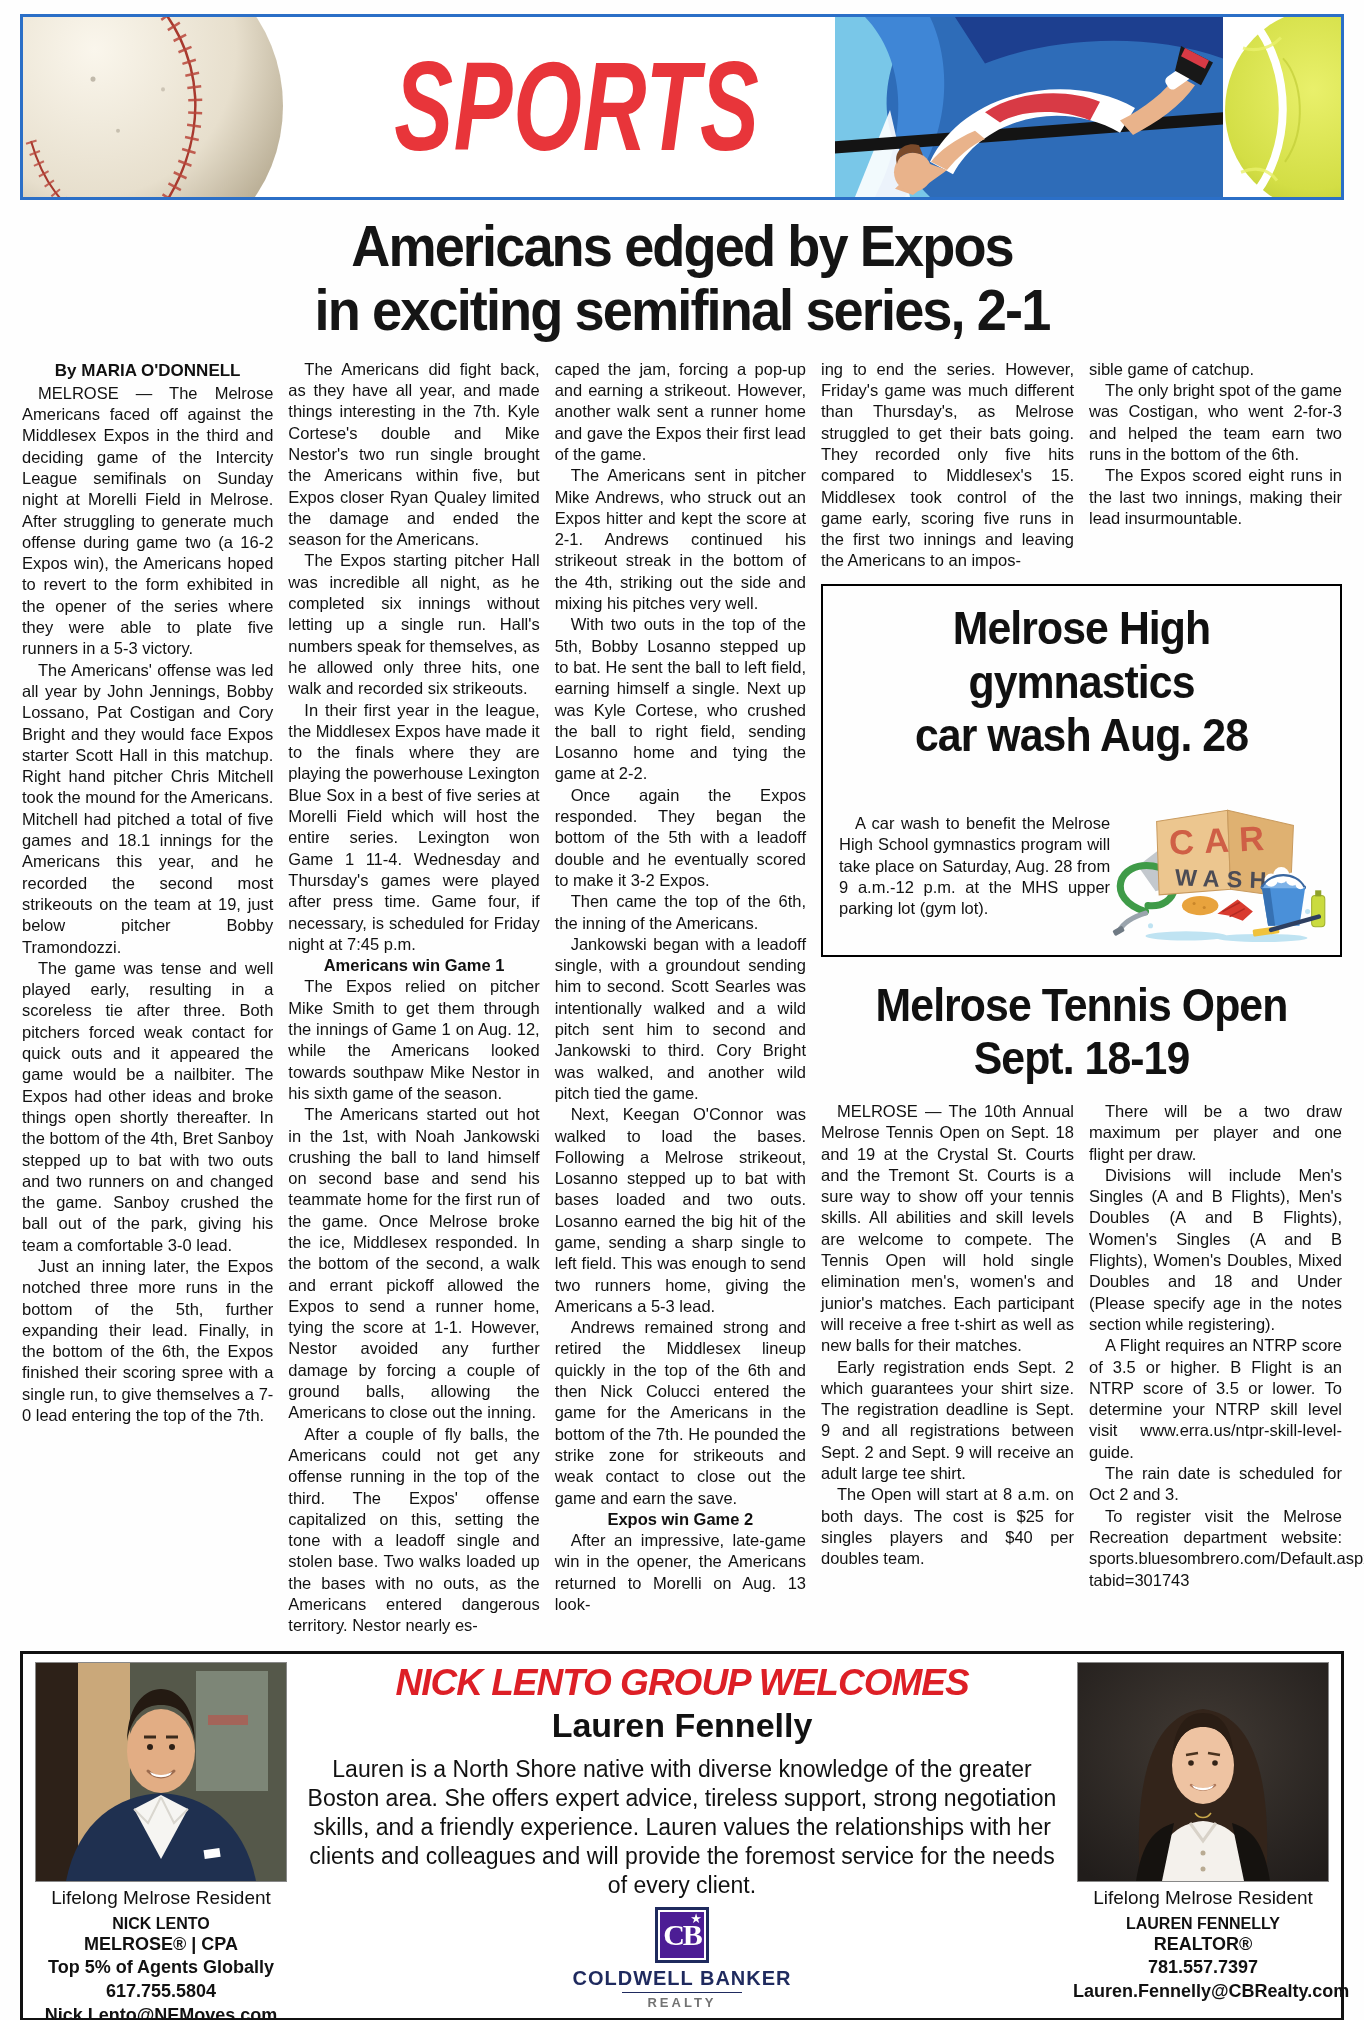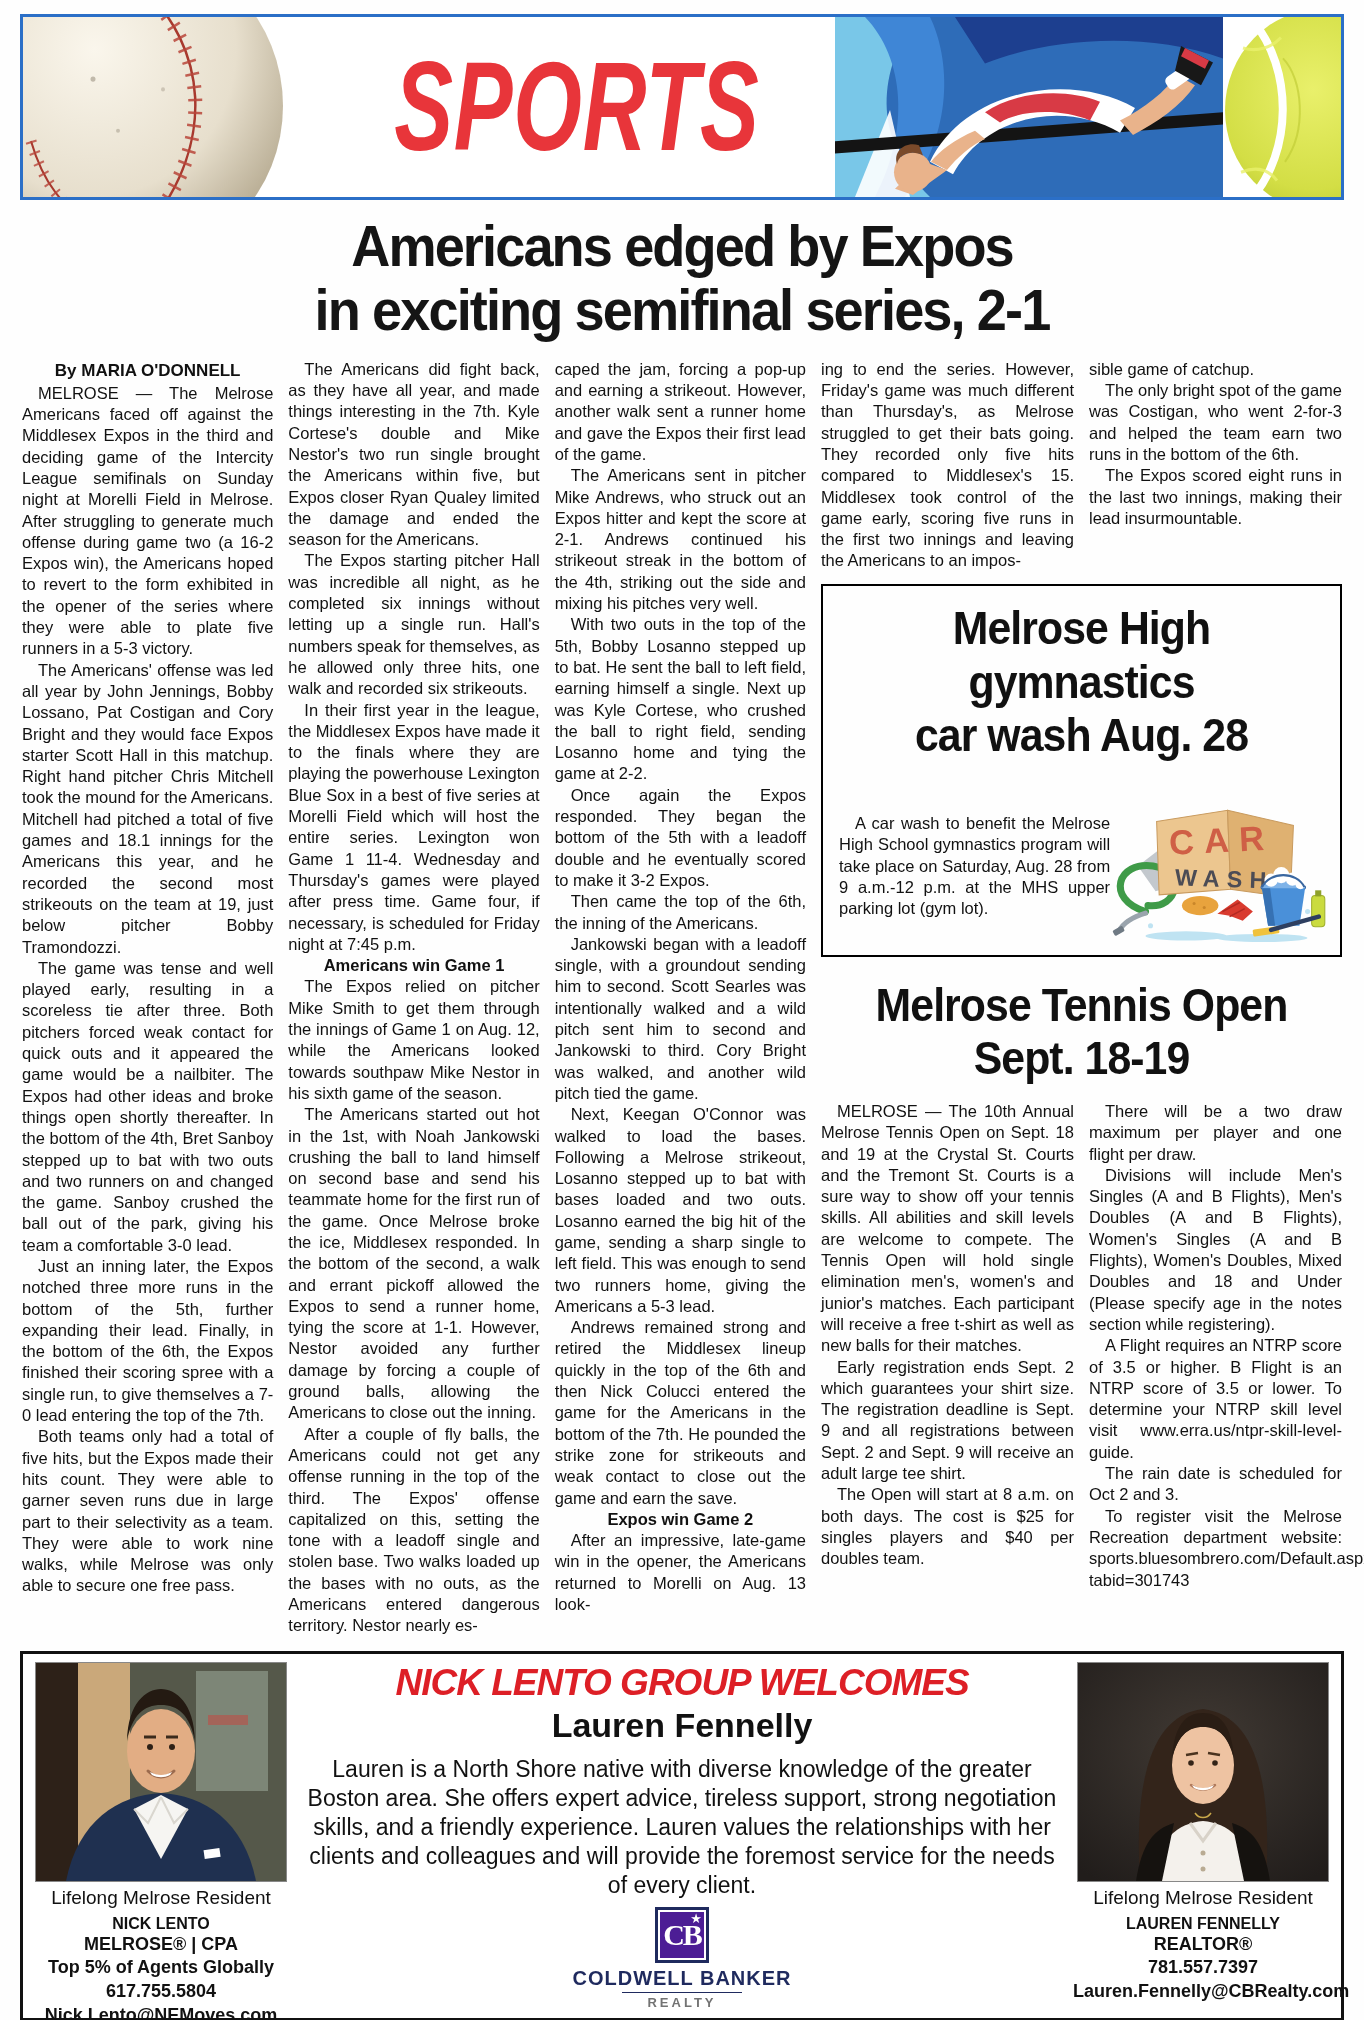--- a/index.html
+++ b/index.html
@@ -135,21 +135,20 @@
   </div>
 
   <div class="article-row">
     <div class="col">
       <div class="byline">By MARIA O'DONNELL</div>
       <div>
           <p>MELROSE — The Melrose Americans faced off against the Middlesex Expos in the third and deciding game of the Intercity League semifinals on Sunday night at Morelli Field in Melrose. After struggling to generate much offense during game two (a 16-2 Expos win), the Americans hoped to revert to the form exhibited in the opener of the series where they were able to plate five runners in a 5-3 victory.</p>
           <p>The Americans' offense was led all year by John Jennings, Bobby Lossano, Pat Costigan and Cory Bright and they would face Expos starter Scott Hall in this matchup. Right hand pitcher Chris Mitchell took the mound for the Americans. Mitchell had pitched a total of five games and 18.1 innings for the Americans this year, and he recorded the second most strikeouts on the team at 19, just below pitcher Bobby Tramondozzi.</p>
           <p>The game was tense and well played early, resulting in a scoreless tie after three. Both pitchers forced weak contact for quick outs and it appeared the game would be a nailbiter. The Expos had other ideas and broke things open shortly thereafter. In the bottom of the 4th, Bret Sanboy stepped up to bat with two outs and two runners on and changed the game. Sanboy crushed the ball out of the park, giving his team a comfortable 3-0 lead.</p>
           <p>Just an inning later, the Expos notched three more runs in the bottom of the 5th, further expanding their lead. Finally, in the bottom of the 6th, the Expos finished their scoring spree with a single run, to give themselves a 7-0 lead entering the top of the 7th.</p>
-          <p>Both teams only had a total of five hits, but the Expos made their hits count. They were able to garner seven runs due in large part to their selectivity as a team. They were able to work nine walks, while Melrose was only able to secure one free pass.</p>
         </div>
     </div>
     <div class="col">
         <p>The Americans did fight back, as they have all year, and made things interesting in the 7th. Kyle Cortese's double and Mike Nestor's two run single brought the Americans within five, but Expos closer Ryan Qualey limited the damage and ended the season for the Americans.</p>
         <p>The Expos starting pitcher Hall was incredible all night, as he completed six innings without letting up a single run. Hall's numbers speak for themselves, as he allowed only three hits, one walk and recorded six strikeouts.</p>
         <p>In their first year in the league, the Middlesex Expos have made it to the finals where they are playing the powerhouse Lexington Blue Sox in a best of five series at Morelli Field which will host the entire series. Lexington won Game 1 11-4. Wednesday and Thursday's games were played after press time. Game four, if necessary, is scheduled for Friday night at 7:45 p.m.</p>
         <p class="subhead">Americans win Game 1</p>
         <p>The Expos relied on pitcher Mike Smith to get them through the innings of Game 1 on Aug. 12, while the Americans looked towards southpaw Mike Nestor in his sixth game of the season.</p>
         <p>The Americans started out hot in the 1st, with Noah Jankowski crushing the ball to land himself on second base and send his teammate home for the first run of the game. Once Melrose broke the ice, Middlesex responded. In the bottom of the second, a walk and errant pickoff allowed the Expos to send a runner home, tying the score at 1-1. However, Nestor avoided any further damage by forcing a couple of ground balls, allowing the Americans to close out the inning.</p>
         <p>After a couple of fly balls, the Americans could not get any offense running in the top of the third. The Expos' offense capitalized on this, setting the tone with a leadoff single and stolen base. Two walks loaded up the bases with no outs, as the Americans entered dangerous territory. Nestor nearly es-</p>

